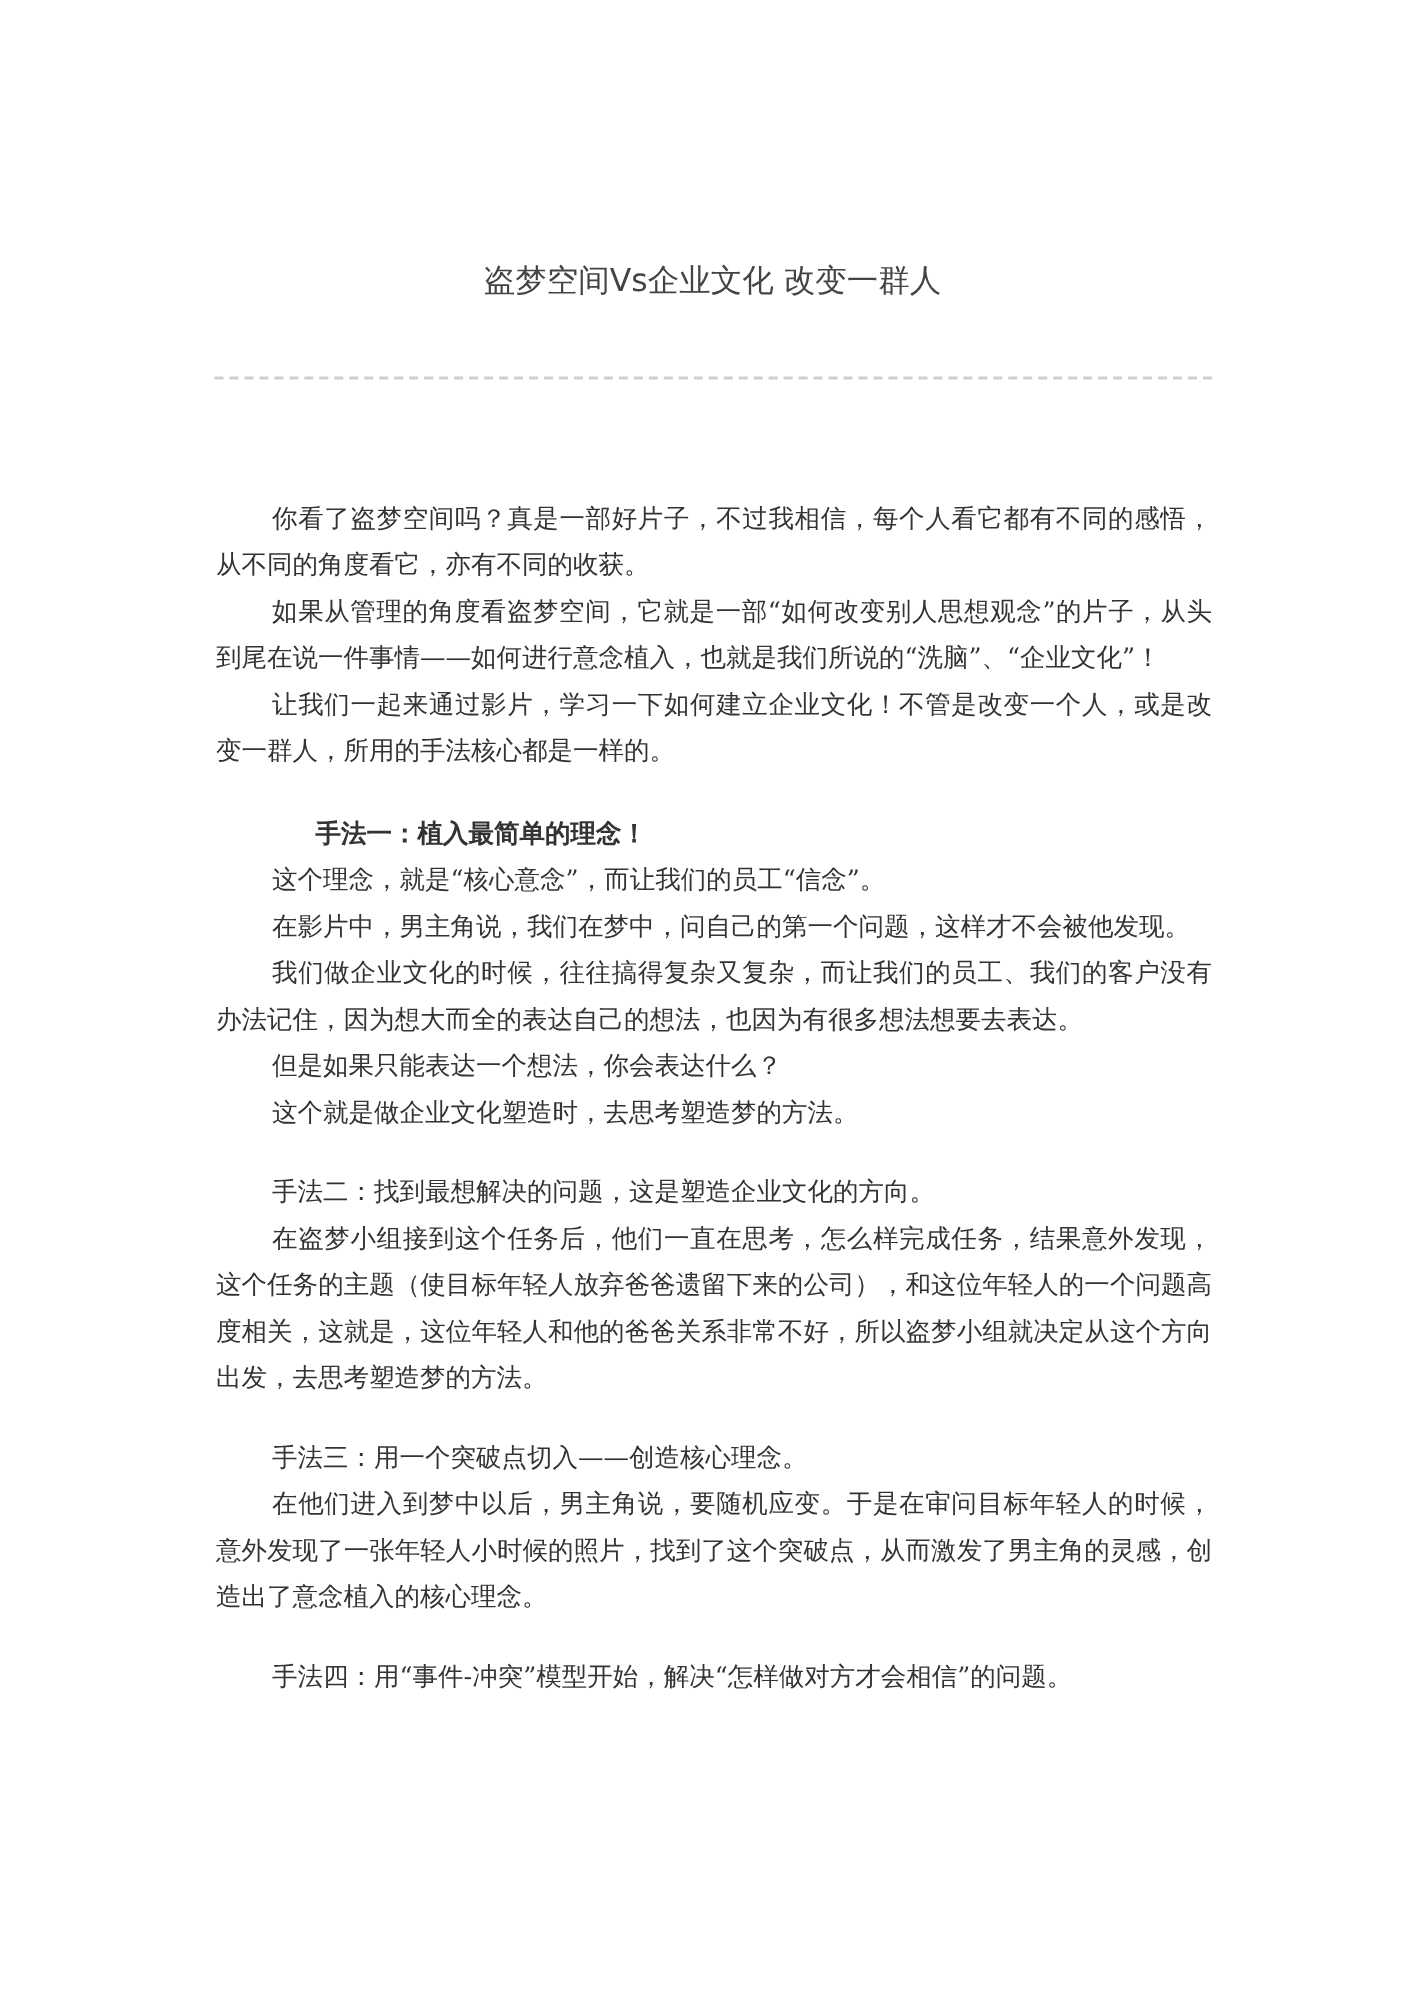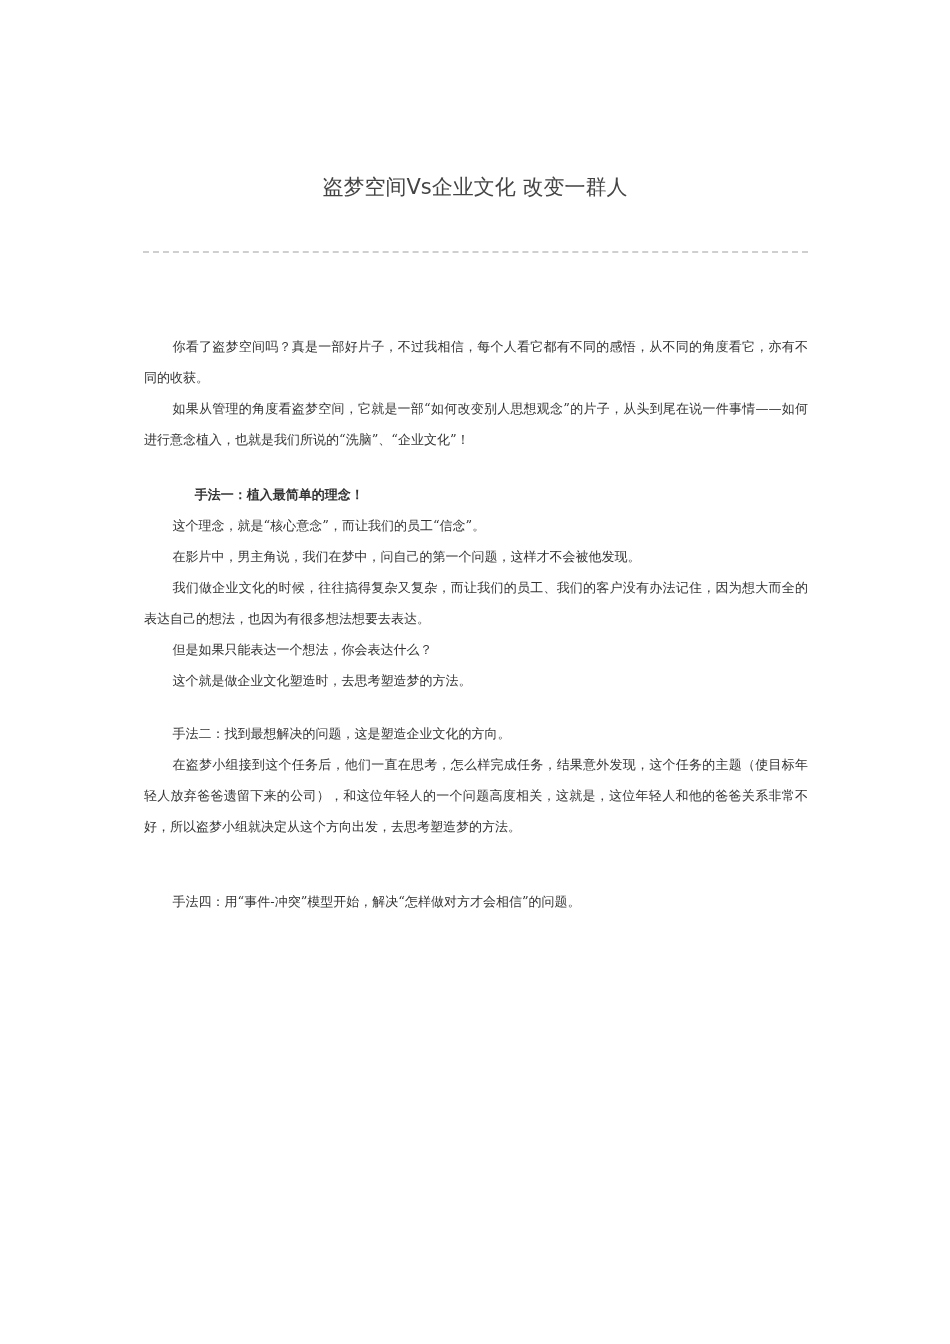--- a/index.html
+++ b/index.html
@@ -40,21 +40,21 @@
       top: 239px;
       width: 665px;
       height: 0;
       border-top: 2px dashed #cfcfcf;
     }
     .body {
       position: absolute;
       left: 144px;
       top: 319px;
       width: 664px;
-      font-size: 13px;
+      font-size: 17px;
       line-height: 31px;
       color: #333333;
     }
     .p {
       margin: 0;
       text-indent: 2.2em;
       text-align: justify;
       word-break: break-all;
     }
     .p.noindent-extra {
@@ -71,20 +71,21 @@
 </head>
 <body>
 
 <div class="page">
   <div class="title">盗梦空间Vs企业文化 改变一群人</div>
   <div class="divider"></div>
 
   <div class="body">
     <p class="p">你看了盗梦空间吗？真是一部好片子，不过我相信，每个人看它都有不同的感悟，从不同的角度看它，亦有不同的收获。</p>
     <p class="p">如果从管理的角度看盗梦空间，它就是一部“如何改变别人思想观念”的片子，从头到尾在说一件事情——如何进行意念植入，也就是我们所说的“洗脑”、“企业文化”！</p>
+    <p class="p">让我们一起来通过影片，学习一下如何建立企业文化！不管是改变一个人，或是改变一群人，所用的手法核心都是一样的。</p>
 
     <div class="gap"></div>
 
     <section>
       <p class="p noindent-extra">手法一：植入最简单的理念！</p>
       <p class="p">这个理念，就是“核心意念”，而让我们的员工“信念”。</p>
       <p class="p">在影片中，男主角说，我们在梦中，问自己的第一个问题，这样才不会被他发现。</p>
       <p class="p">我们做企业文化的时候，往往搞得复杂又复杂，而让我们的员工、我们的客户没有办法记住，因为想大而全的表达自己的想法，也因为有很多想法想要去表达。</p>
       <p class="p">但是如果只能表达一个想法，你会表达什么？</p>
       <p class="p">这个就是做企业文化塑造时，去思考塑造梦的方法。</p>
@@ -92,20 +93,24 @@
 
     <div class="gap-sm"></div>
 
     <section>
       <p class="p">手法二：找到最想解决的问题，这是塑造企业文化的方向。</p>
       <p class="p">在盗梦小组接到这个任务后，他们一直在思考，怎么样完成任务，结果意外发现，这个任务的主题（使目标年轻人放弃爸爸遗留下来的公司），和这位年轻人的一个问题高度相关，这就是，这位年轻人和他的爸爸关系非常不好，所以盗梦小组就决定从这个方向出发，去思考塑造梦的方法。</p>
     </section>
 
     <div class="gap-sm"></div>
 
+    <section>
+      <p class="p">手法三：用一个突破点切入——创造核心理念。</p>
+      <p class="p">在他们进入到梦中以后，男主角说，要随机应变。于是在审问目标年轻人的时候，意外发现了一张年轻人小时候的照片，找到了这个突破点，从而激发了男主角的灵感，创造出了意念植入的核心理念。</p>
+    </section>
 
     <div class="gap-sm"></div>
 
     <section>
       <p class="p">手法四：用“事件-冲突”模型开始，解决“怎样做对方才会相信”的问题。</p>
     </section>
   </div>
 </div>
 
 </body></html>

